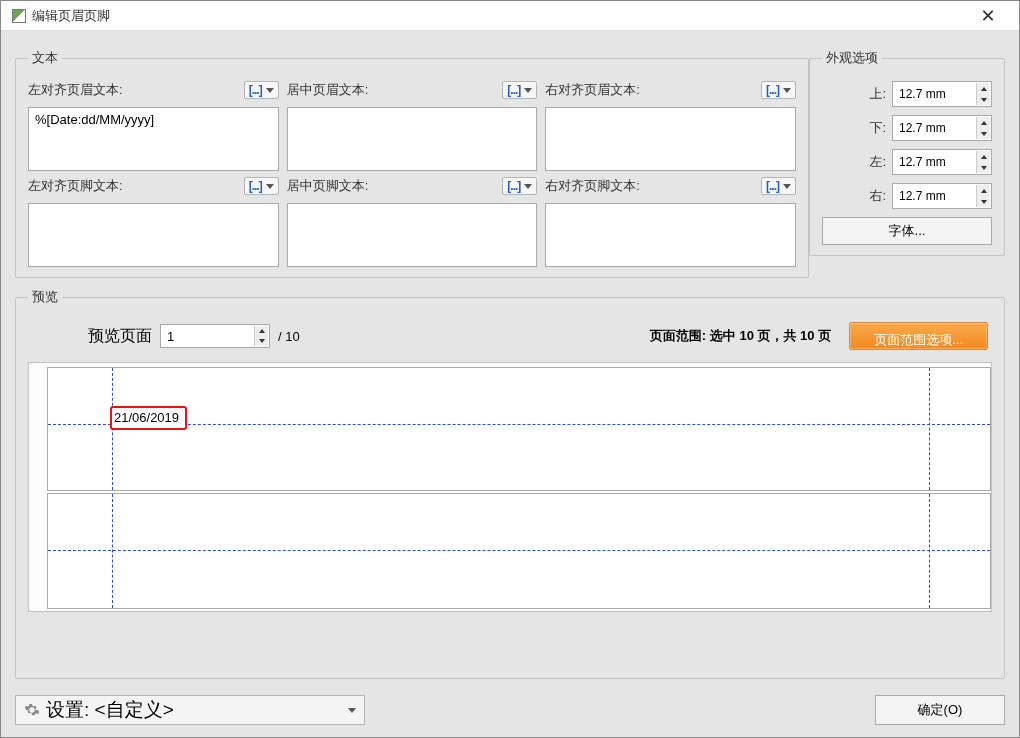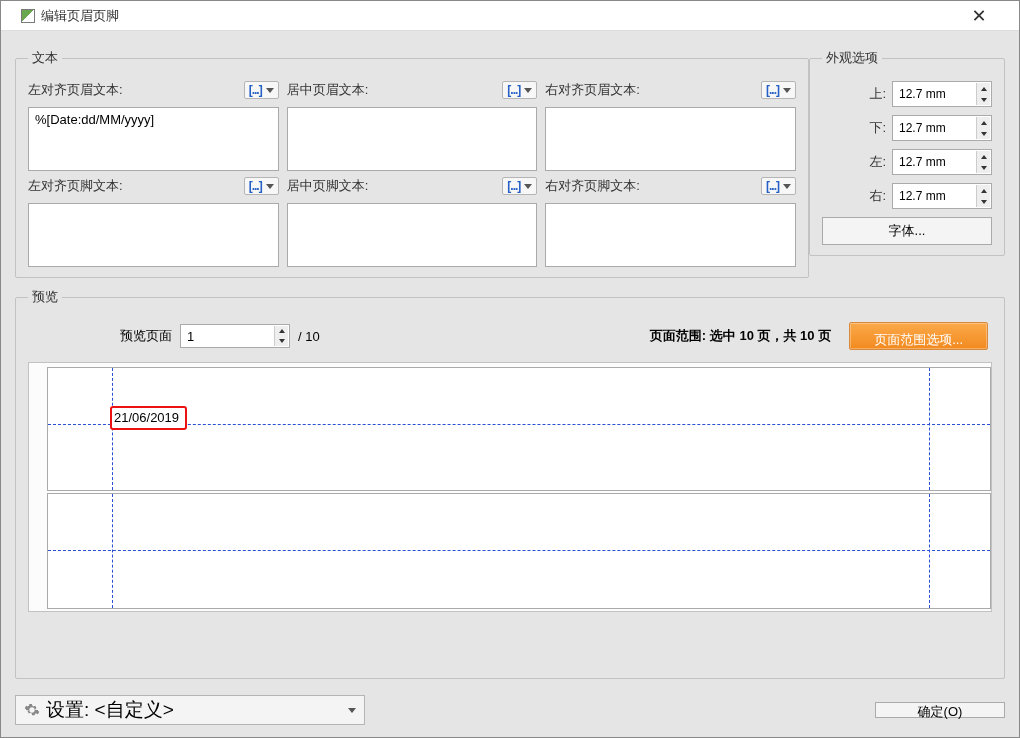--- a/index.html
+++ b/index.html
@@ -15,21 +15,21 @@
   border: 1px solid #888;
   display: flex;
   flex-direction: column;
 }
 .titlebar {
   height: 30px;
   background: #fff;
   border-bottom: 1px solid #ddd;
   display: flex;
   align-items: center;
-  padding: 0 20px;
+  padding: 0 11px;
 }
 .titlebar .app-icon {
   width: 14px; height: 14px;
   border: 1px solid #7a7a7a;
   background: linear-gradient(135deg, #6aa84f 50%, #fff 50%);
   margin-right: 6px;
 }
 .titlebar .title { font-size: 13px; color: #333; }
 .titlebar .spacer { flex: 1; }
 .titlebar .close {
@@ -155,21 +155,21 @@
   border: 1px solid #aaa;
   background: #f4f4f4;
   cursor: pointer;
   font-size: 13px;
 }
 
 .preview-controls {
   display: flex; align-items: center; gap: 8px;
   padding: 2px 4px 8px 4px;
 }
-.preview-controls .pg-label { margin-left: 88px; font-size: 13px; }
+.preview-controls .pg-label { margin-left: 56px; font-size: 16px; }
 .pg-spinner {
   width: 110px; height: 24px;
   border: 1px solid #aaa; background: #fff;
   display: flex; align-items: center; padding: 0 4px 0 6px; position: relative;
 }
 .pg-spinner input { border: none; outline: none; width: 100%; font-size: 13px; }
 .slash-total { font-size: 13px; }
 .preview-controls .stretch { flex: 1; }
 .range-label { font-size: 13px; }
 .range-btn {
@@ -251,21 +251,21 @@
 }
 .settings-combo .txt { font-size: 19px; flex: 1; }
 .settings-combo .caret {
   width: 0; height: 0;
   border-left: 4px solid transparent;
   border-right: 4px solid transparent;
   border-top: 5px solid #555;
 }
 .bottom-bar .stretch { flex: 1; }
 .dlg-btn {
-  width: 130px; height: 16px;
+  width: 130px; height: 30px;
   border: 1px solid #aaa;
   background: #f4f4f4;
   font-size: 13px;
   cursor: pointer;
 }
 </style>
 </head>
 <body>
 
 <div class="window">

